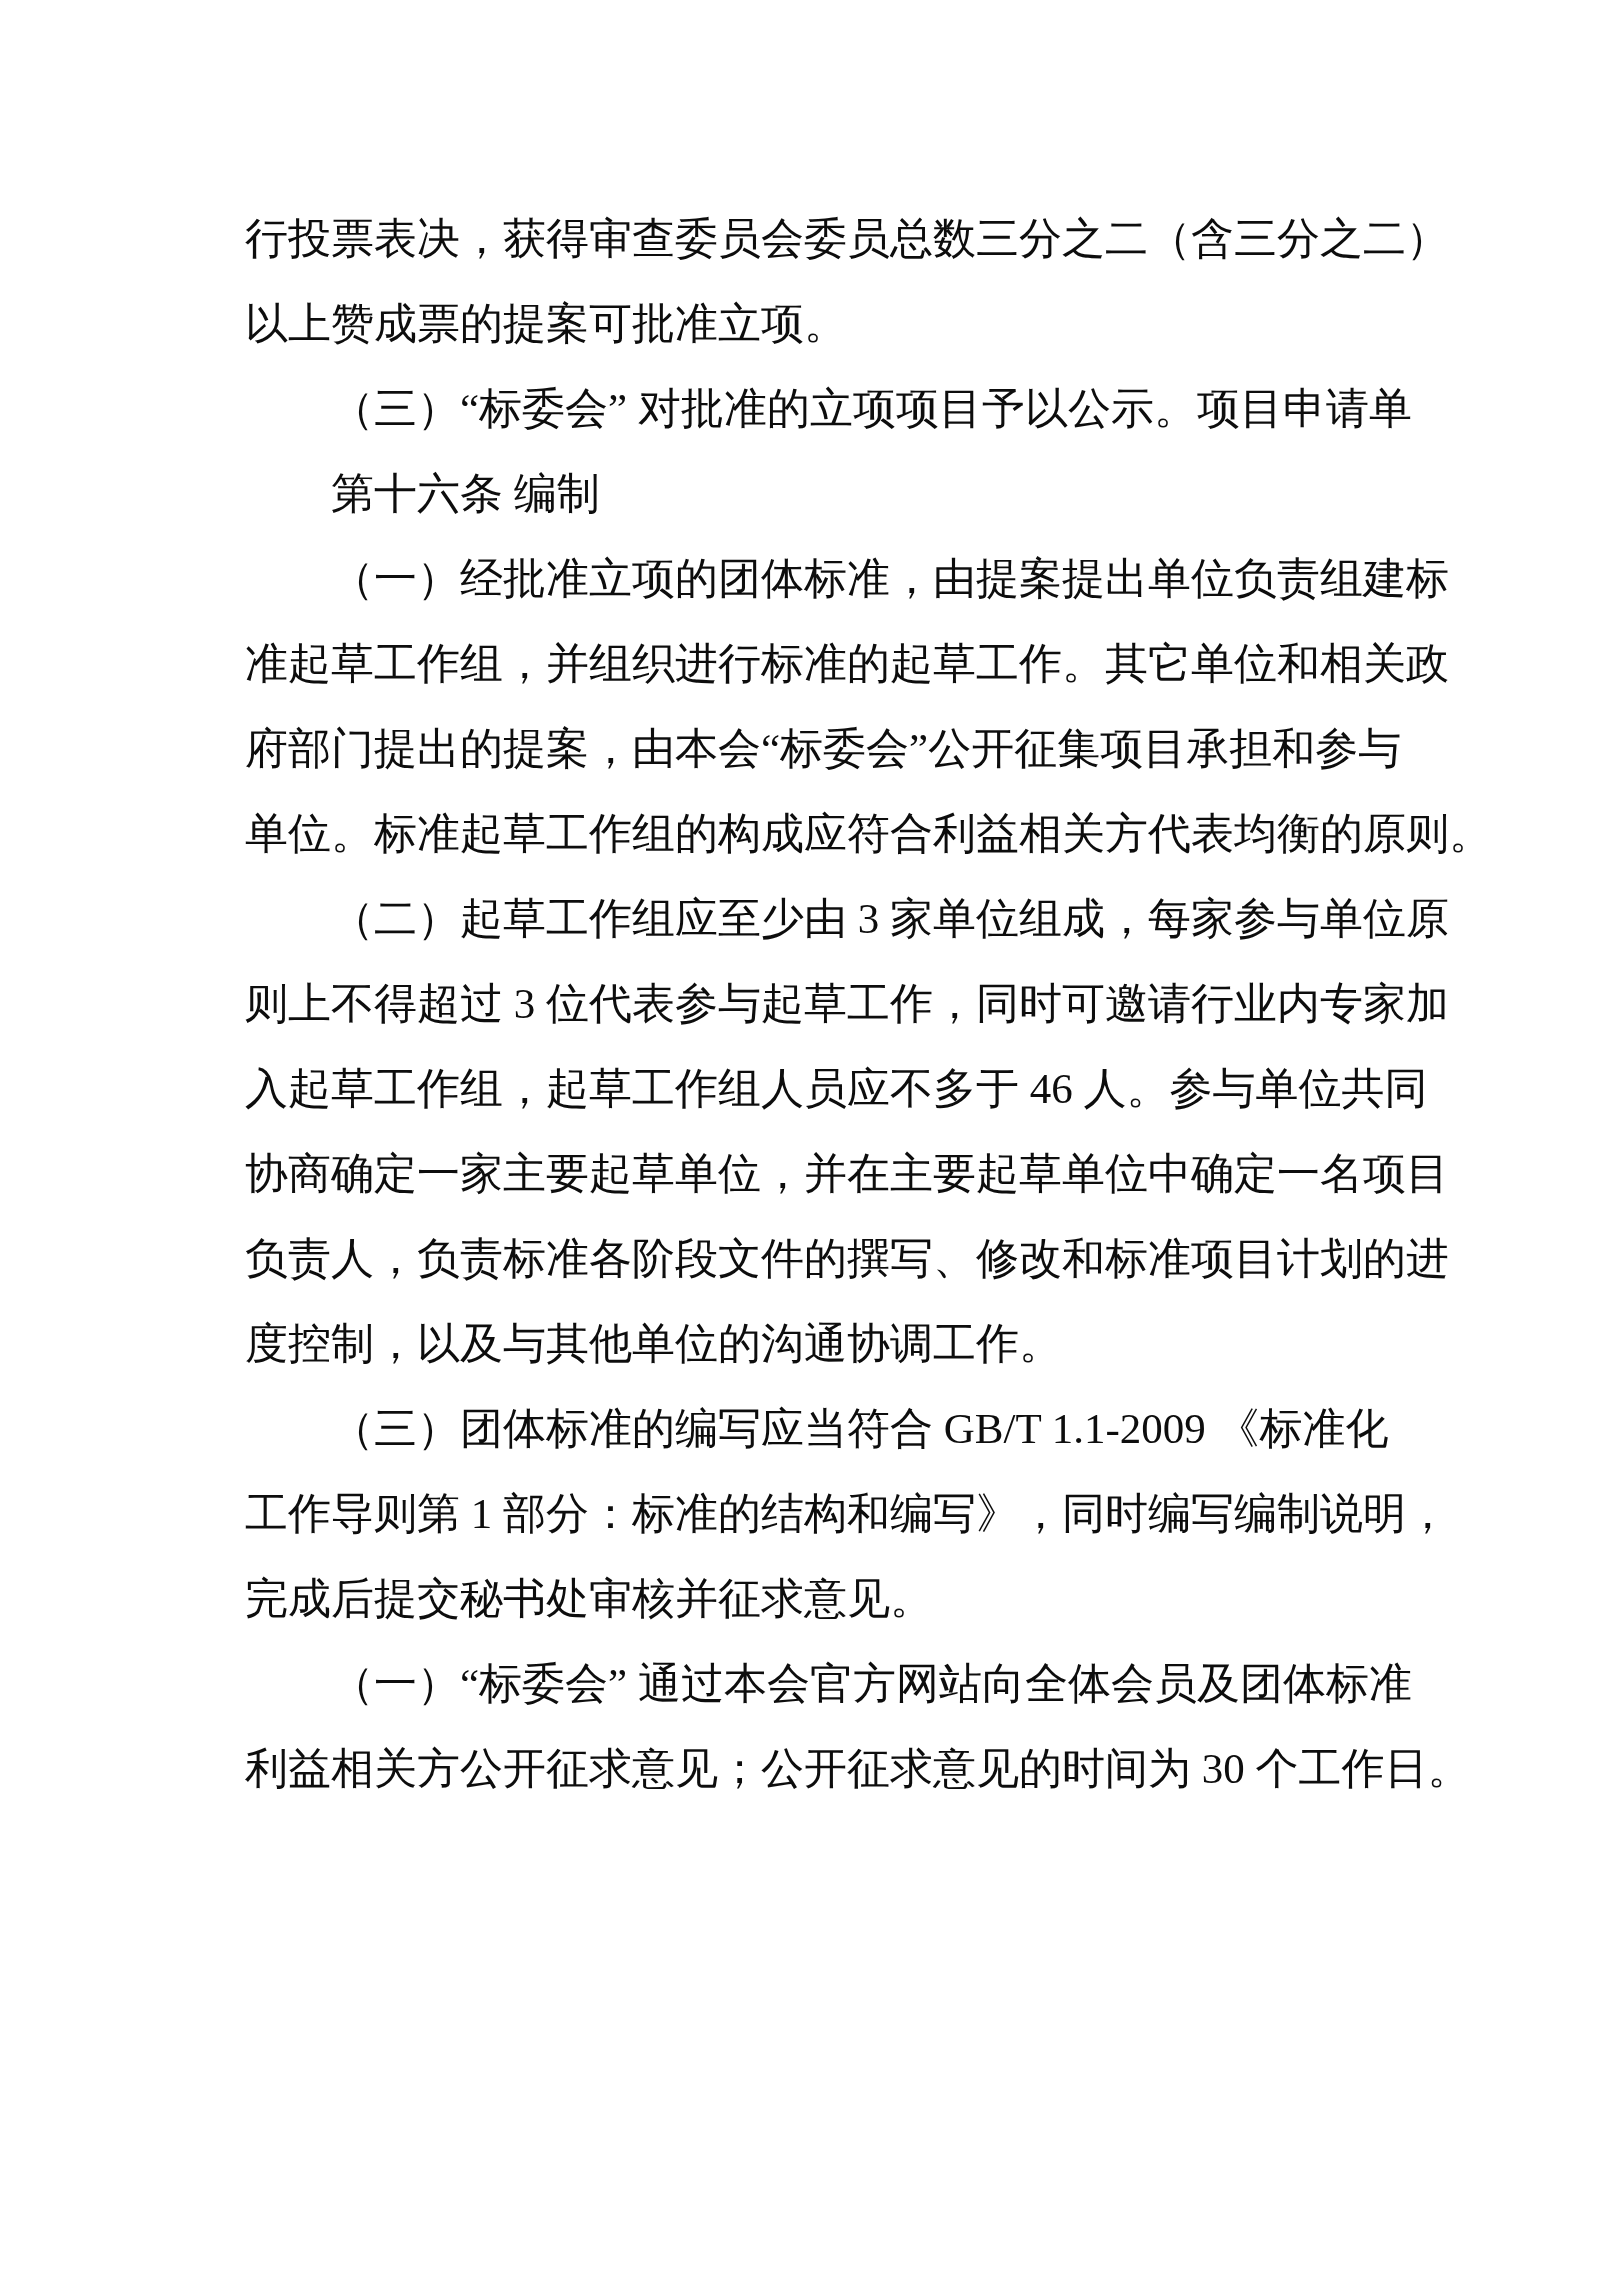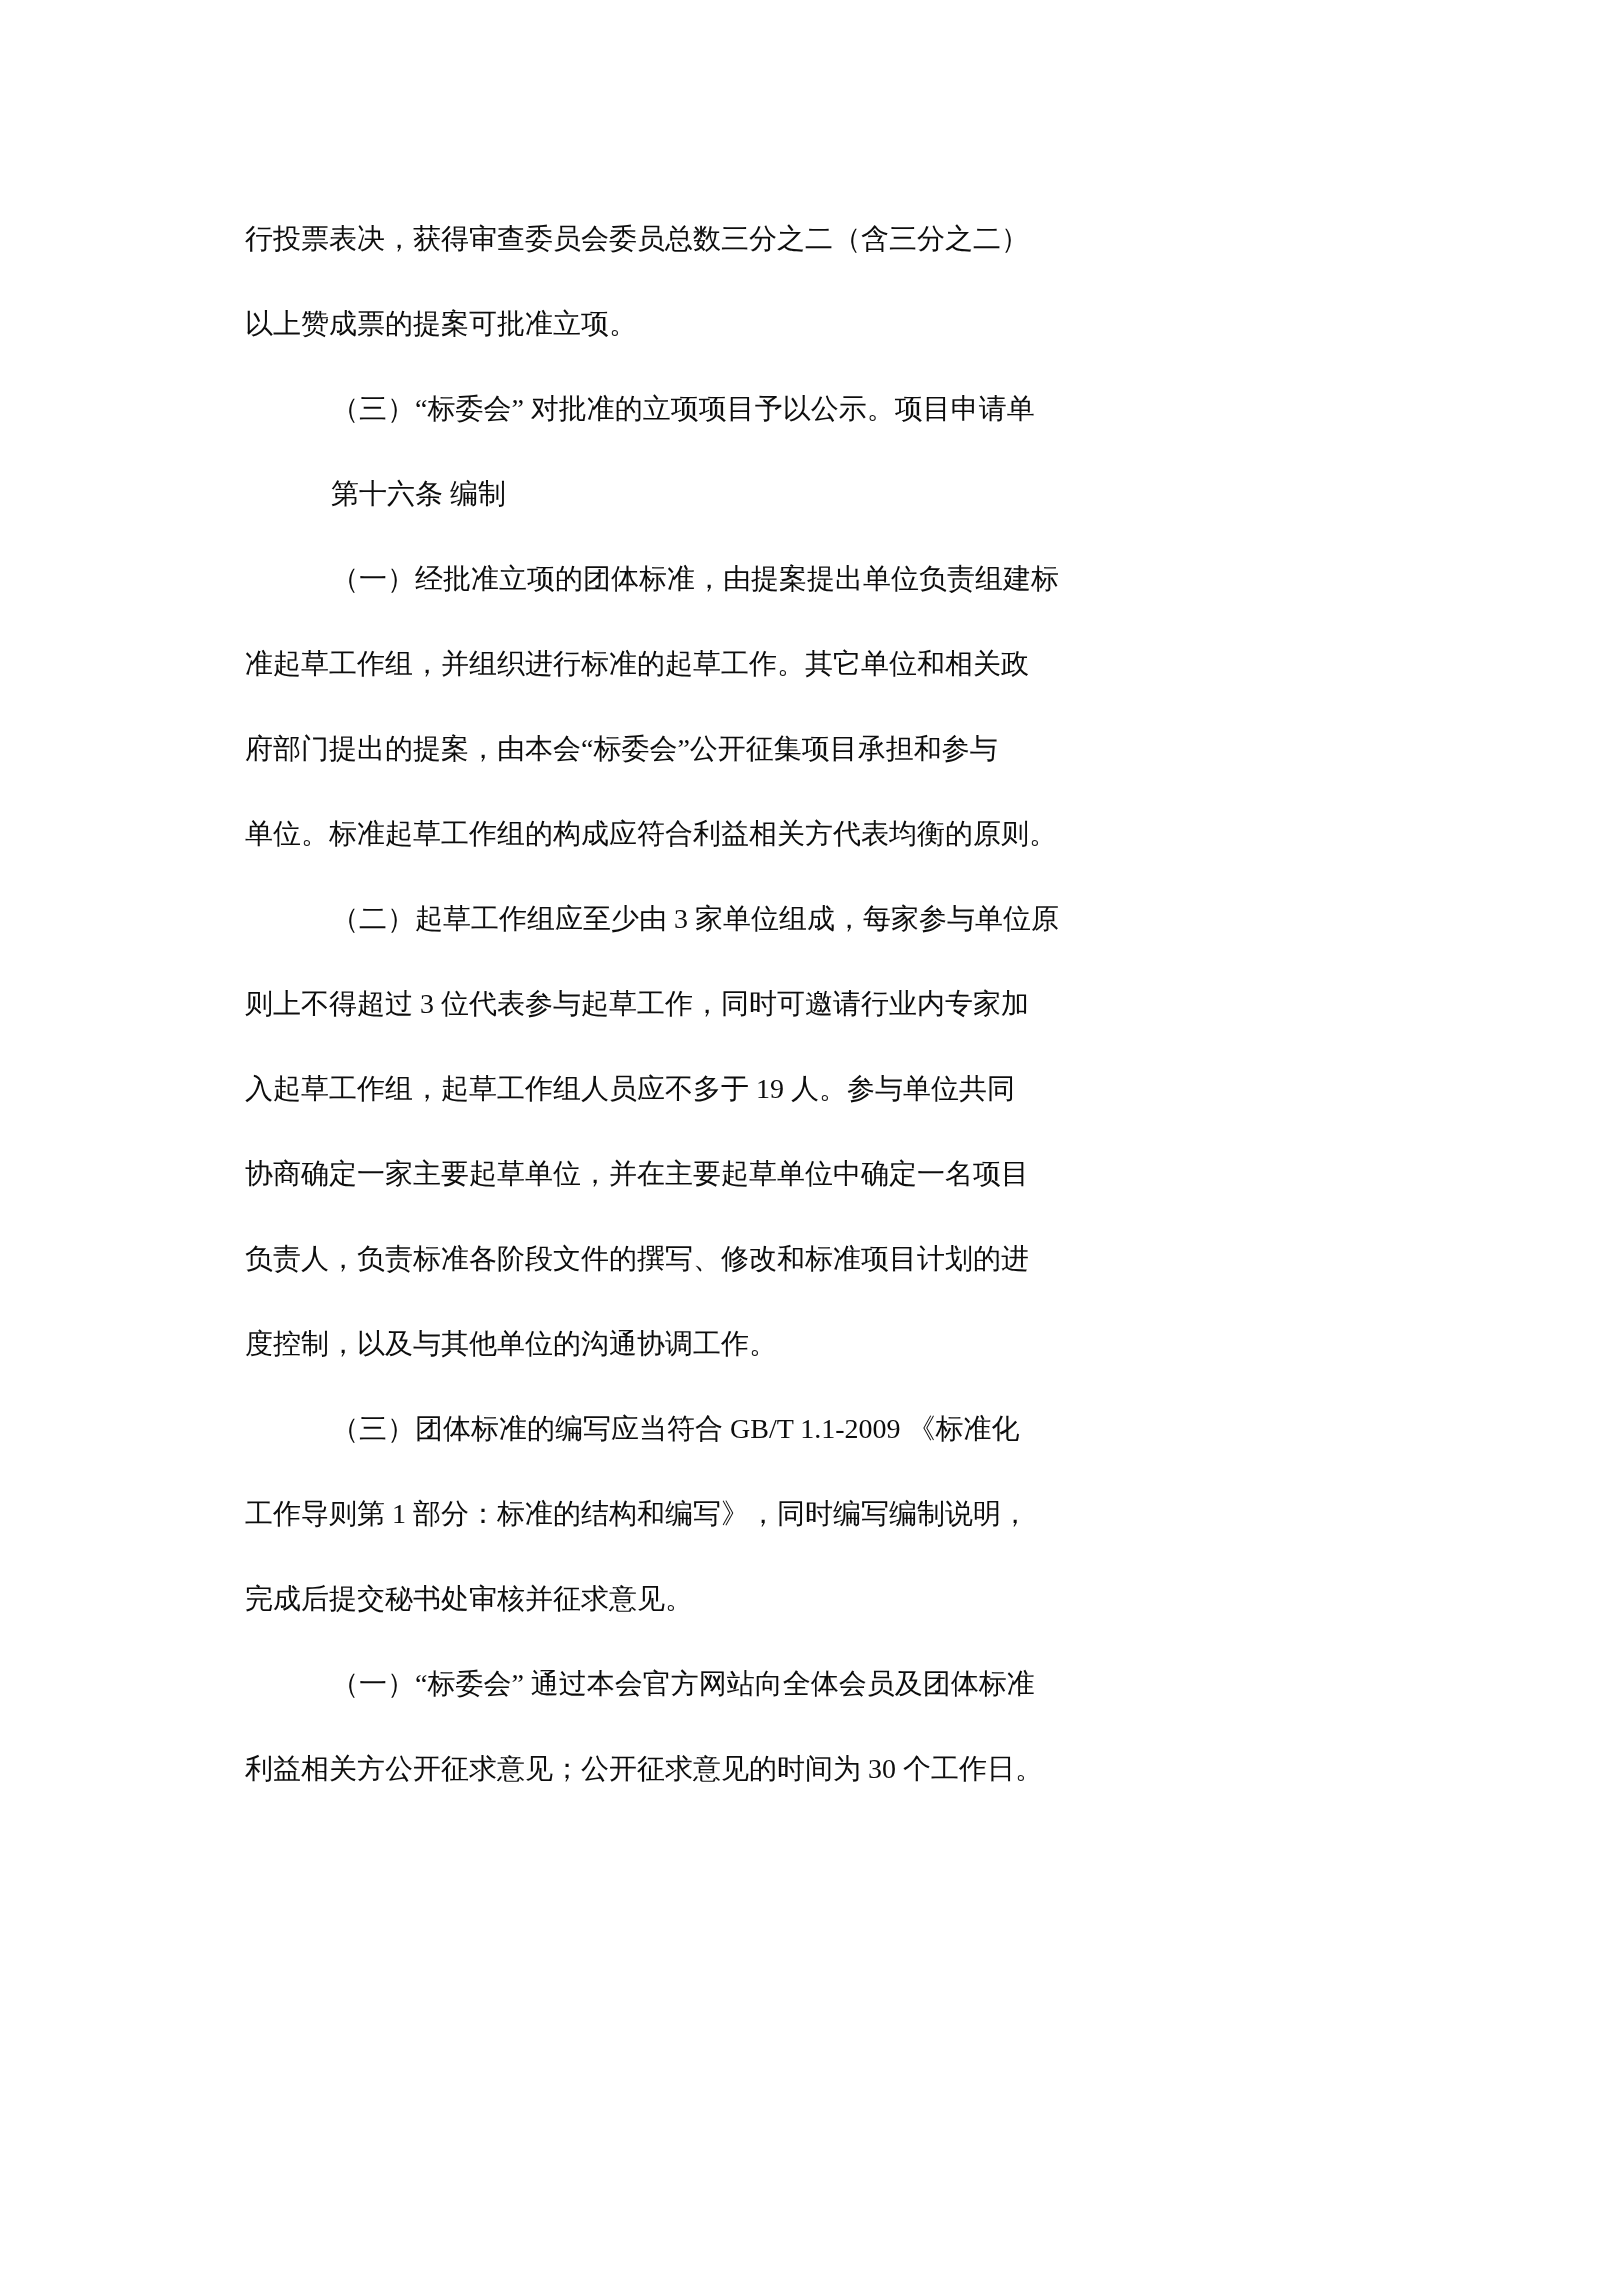--- a/index.html
+++ b/index.html
@@ -15,21 +15,21 @@
     overflow: hidden;
   }
   .text-block {
     position: absolute;
     left: 245px;
     top: 196px;
     width: 1218px;
   }
   .line {
     font-family: "Liberation Serif", "DejaVu Serif", serif;
-    font-size: 28px;
+    font-size: 43px;
     height: 85px;
     line-height: 85px;
     color: #0d0d0d;
     white-space: pre;
     letter-spacing: 0px;
   }
   .line.indent {
     text-indent: 86px;
   }
 </style>
@@ -41,21 +41,21 @@
     <div class="line">行投票表决，获得审查委员会委员总数三分之二（含三分之二）</div>
       <div class="line">以上赞成票的提案可批准立项。</div>
       <div class="line indent">（三）“标委会” 对批准的立项项目予以公示。项目申请单</div>
       <div class="line indent">第十六条 编制</div>
       <div class="line indent">（一）经批准立项的团体标准，由提案提出单位负责组建标</div>
       <div class="line">准起草工作组，并组织进行标准的起草工作。其它单位和相关政</div>
       <div class="line">府部门提出的提案，由本会“标委会”公开征集项目承担和参与</div>
       <div class="line">单位。标准起草工作组的构成应符合利益相关方代表均衡的原则。</div>
       <div class="line indent">（二）起草工作组应至少由 3 家单位组成，每家参与单位原</div>
       <div class="line">则上不得超过 3 位代表参与起草工作，同时可邀请行业内专家加</div>
-      <div class="line">入起草工作组，起草工作组人员应不多于 19 人。参与单位共同</div>
+      <div class="line">入起草工作组，起草工作组人员应不多于 46 人。参与单位共同</div>
       <div class="line">协商确定一家主要起草单位，并在主要起草单位中确定一名项目</div>
       <div class="line">负责人，负责标准各阶段文件的撰写、修改和标准项目计划的进</div>
       <div class="line">度控制，以及与其他单位的沟通协调工作。</div>
       <div class="line indent">（三）团体标准的编写应当符合 GB/T 1.1-2009 《标准化</div>
       <div class="line">工作导则第 1 部分：标准的结构和编写》，同时编写编制说明，</div>
       <div class="line">完成后提交秘书处审核并征求意见。</div>
       <div class="line indent">（一）“标委会” 通过本会官方网站向全体会员及团体标准</div>
       <div class="line">利益相关方公开征求意见；公开征求意见的时间为 30 个工作日。</div>
   </div>
 </div>

